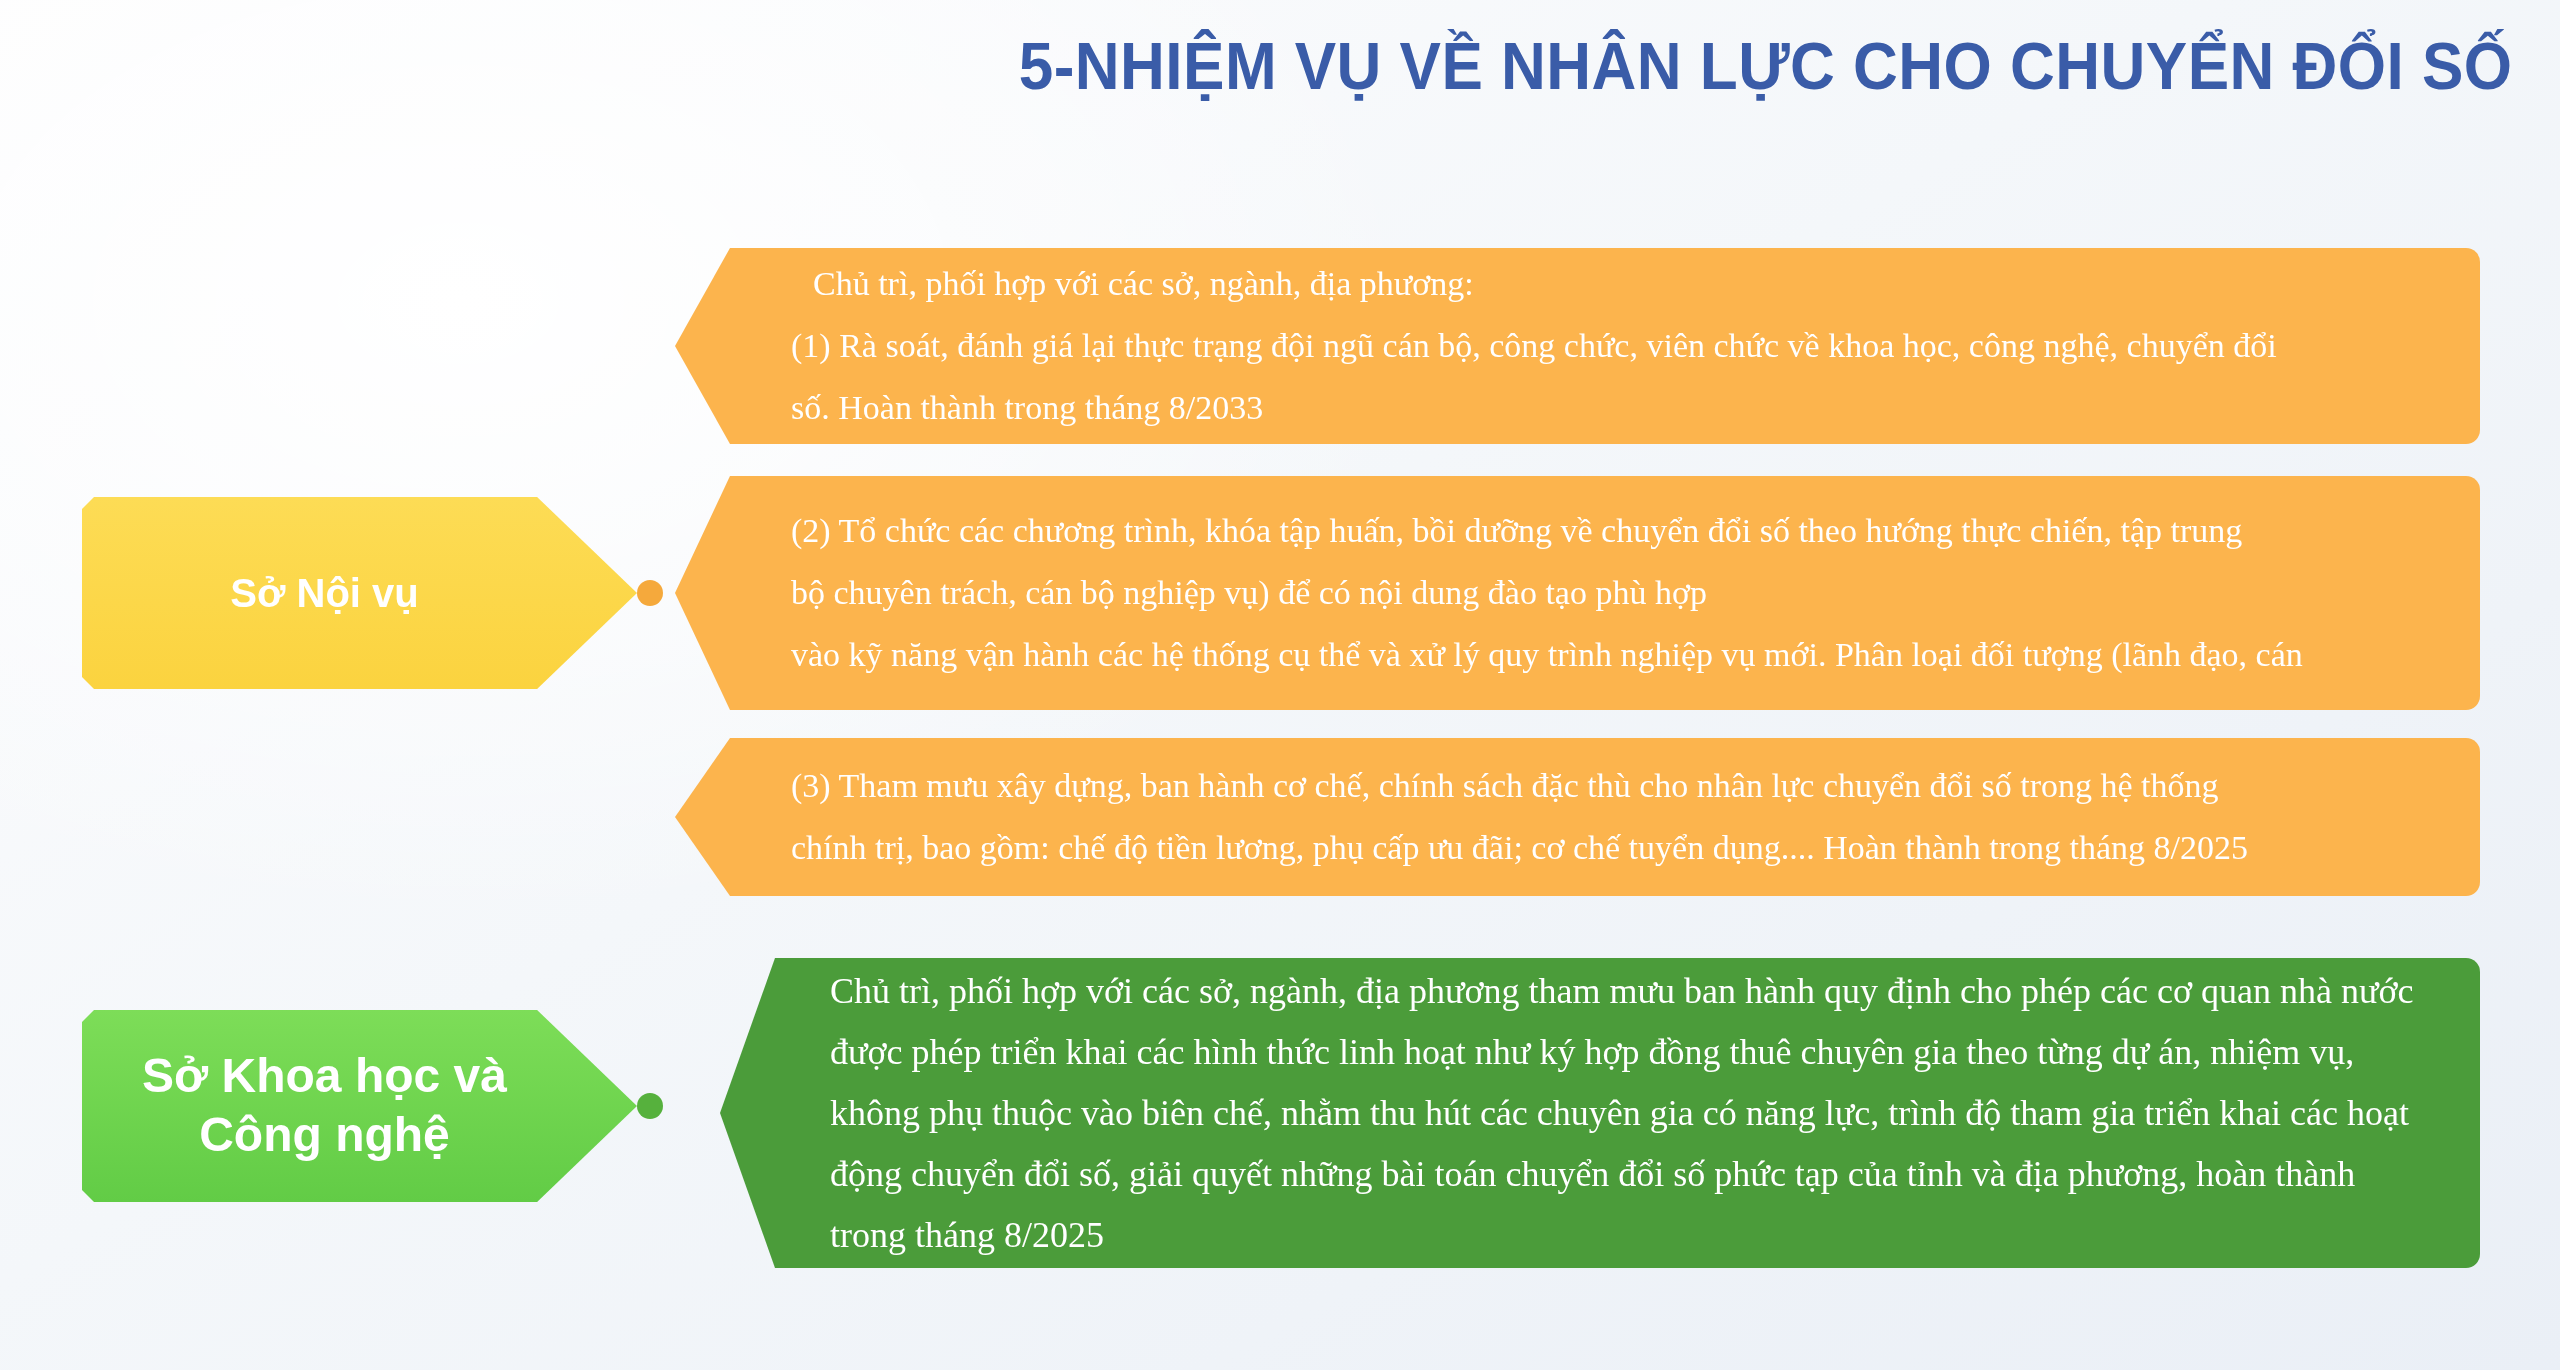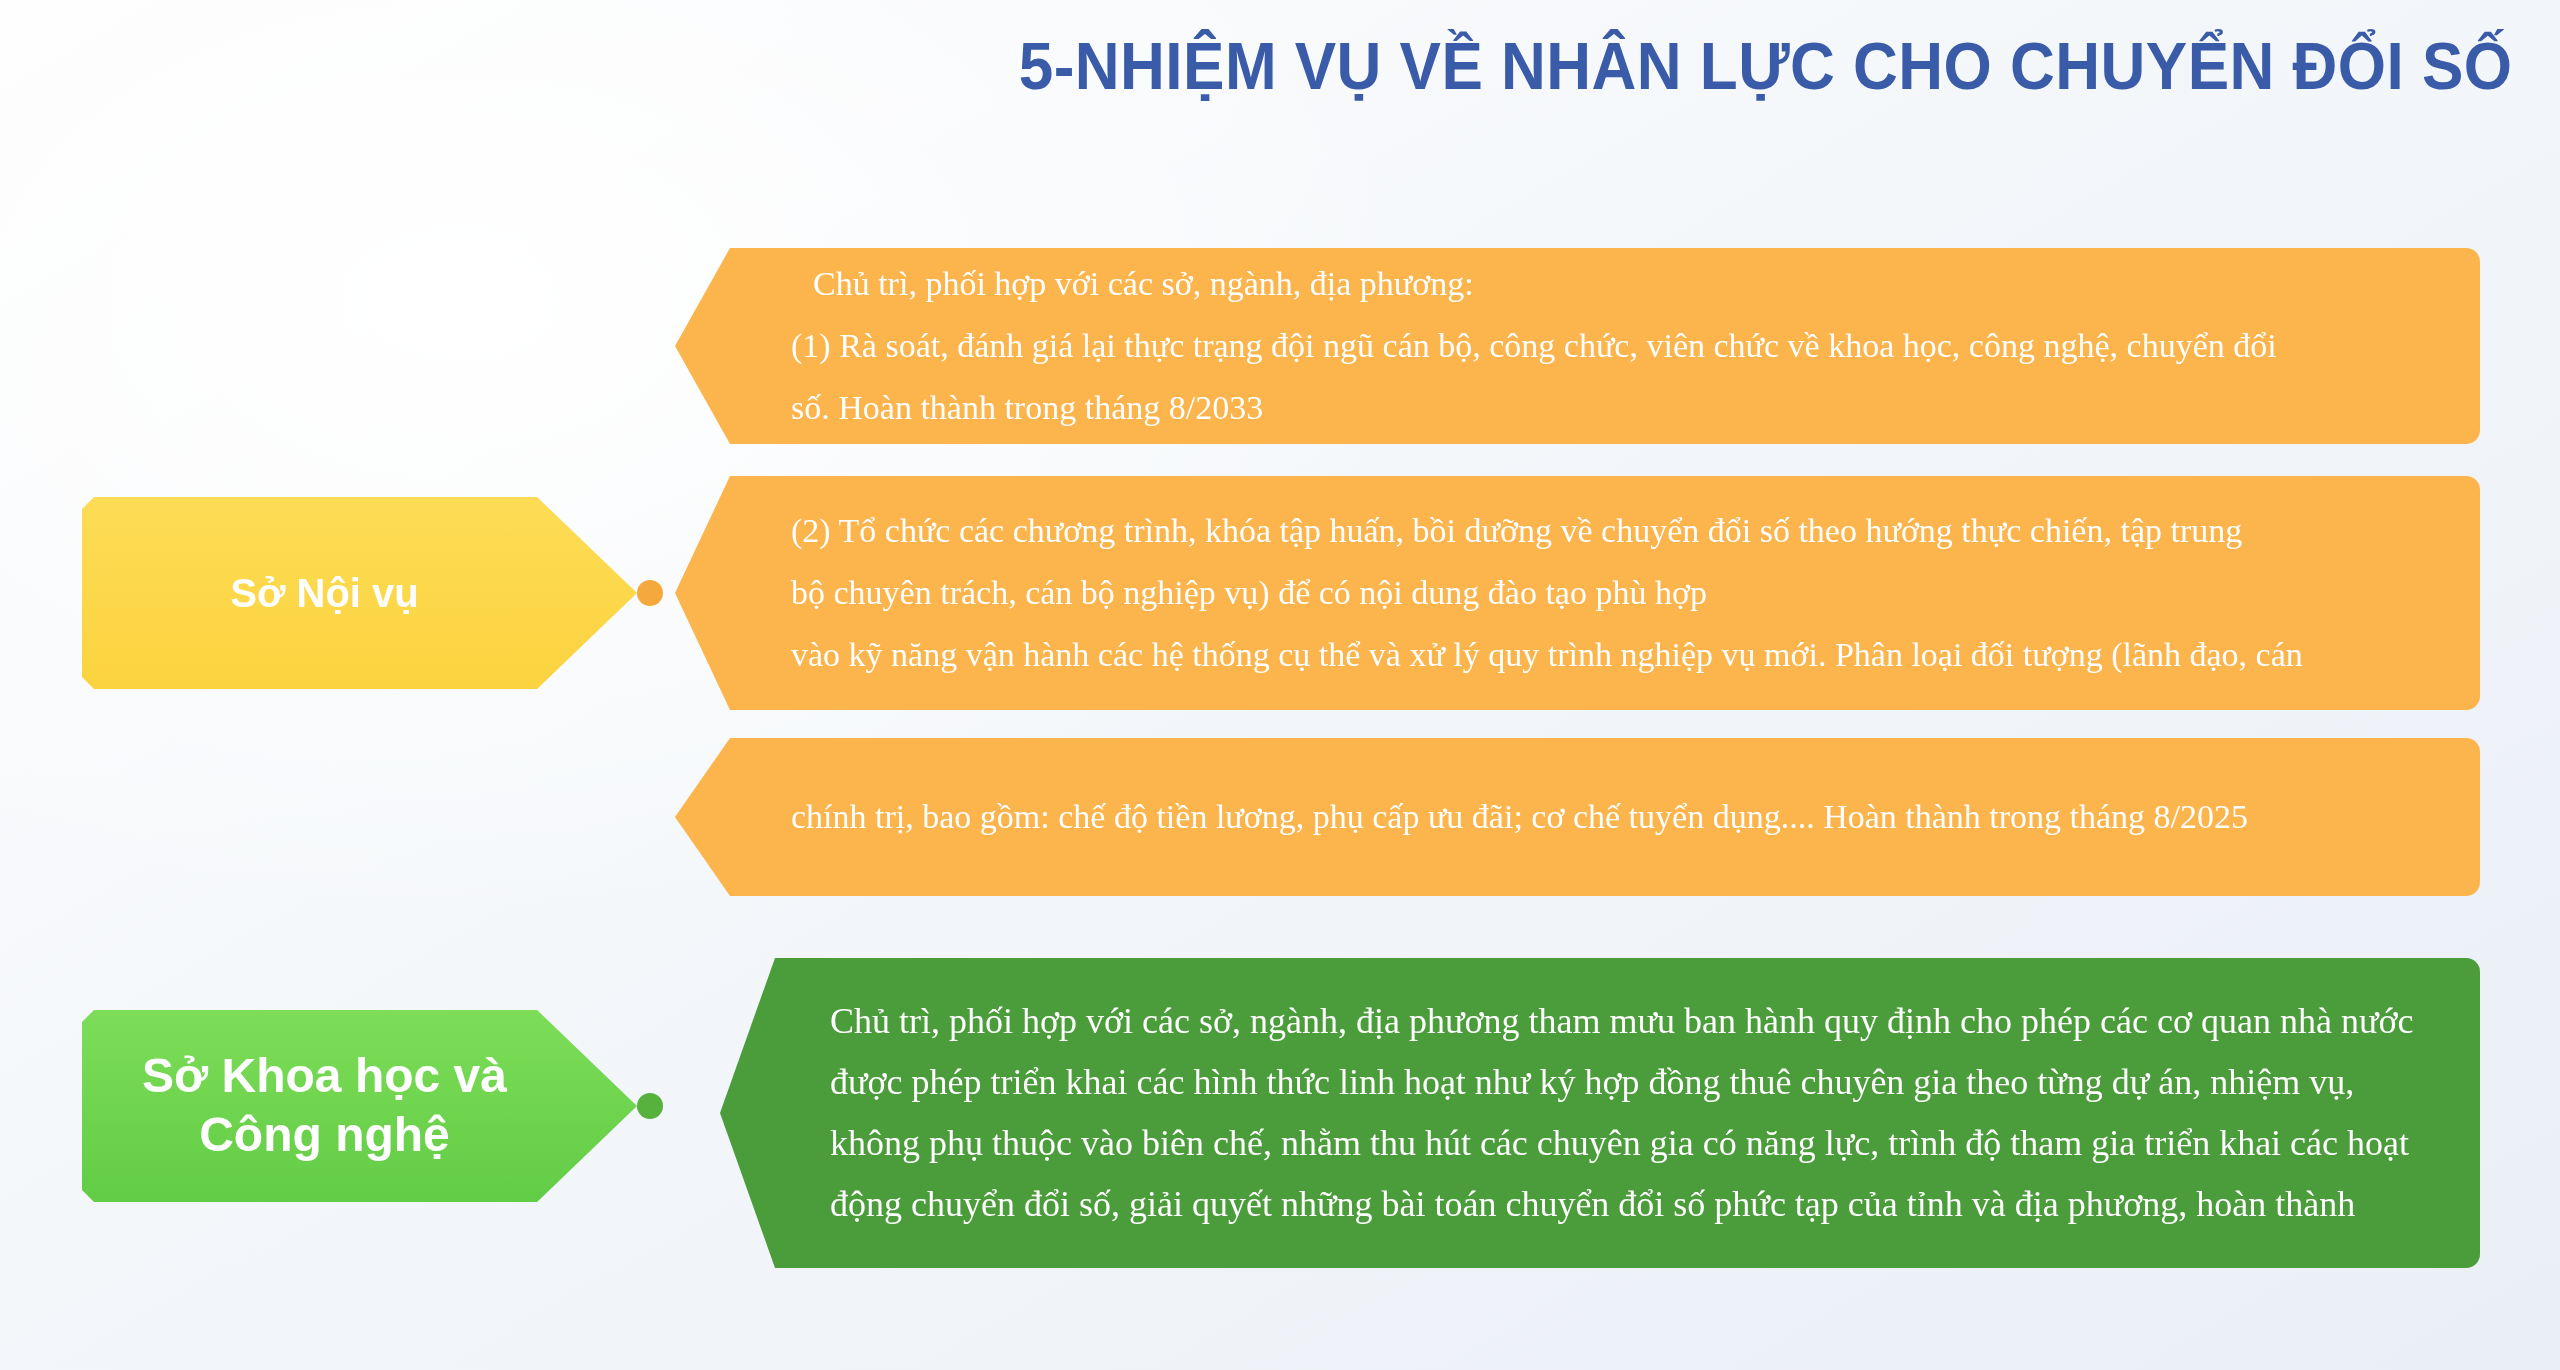--- a/index.html
+++ b/index.html
@@ -163,29 +163,31 @@
 <div class="card card-orange c2">
   <div class="card-inner">
     <span class="card-line">(2) Tổ chức các chương trình, khóa tập huấn, bồi dưỡng về chuyển đổi số theo hướng thực chiến, tập trung</span>
     <span class="card-line">bộ chuyên trách, cán bộ nghiệp vụ) để có nội dung đào tạo phù hợp</span>
     <span class="card-line">vào kỹ năng vận hành các hệ thống cụ thể và xử lý quy trình nghiệp vụ mới. Phân loại đối tượng (lãnh đạo, cán</span>
   </div>
 </div>
 
 <div class="card card-orange c3">
   <div class="card-inner">
+    <span class="card-line">(3) Tham mưu xây dựng, ban hành cơ chế, chính sách đặc thù cho nhân lực chuyển đổi số trong hệ thống</span>
     <span class="card-line">chính trị, bao gồm: chế độ tiền lương, phụ cấp ưu đãi; cơ chế tuyển dụng.... Hoàn thành trong tháng 8/2025</span>
   </div>
 </div>
 
 <div class="tab tab-khcn">
   <span class="tab-label">Sở Khoa học và Công nghệ</span>
 </div>
 <div class="dot dot-green"></div>
 
 <div class="card card-green c4">
   <div class="card-inner">
     <span class="card-line">Chủ trì, phối hợp với các sở, ngành, địa phương tham mưu ban hành quy định cho phép các cơ quan nhà nước</span>
     <span class="card-line">được phép triển khai các hình thức linh hoạt như ký hợp đồng thuê chuyên gia theo từng dự án, nhiệm vụ,</span>
     <span class="card-line">không phụ thuộc vào biên chế, nhằm thu hút các chuyên gia có năng lực, trình độ tham gia triển khai các hoạt</span>
     <span class="card-line">động chuyển đổi số, giải quyết những bài toán chuyển đổi số phức tạp của tỉnh và địa phương, hoàn thành</span>
+    <span class="card-line">trong tháng 8/2025</span>
   </div>
 </div>
 
 </body></html>

